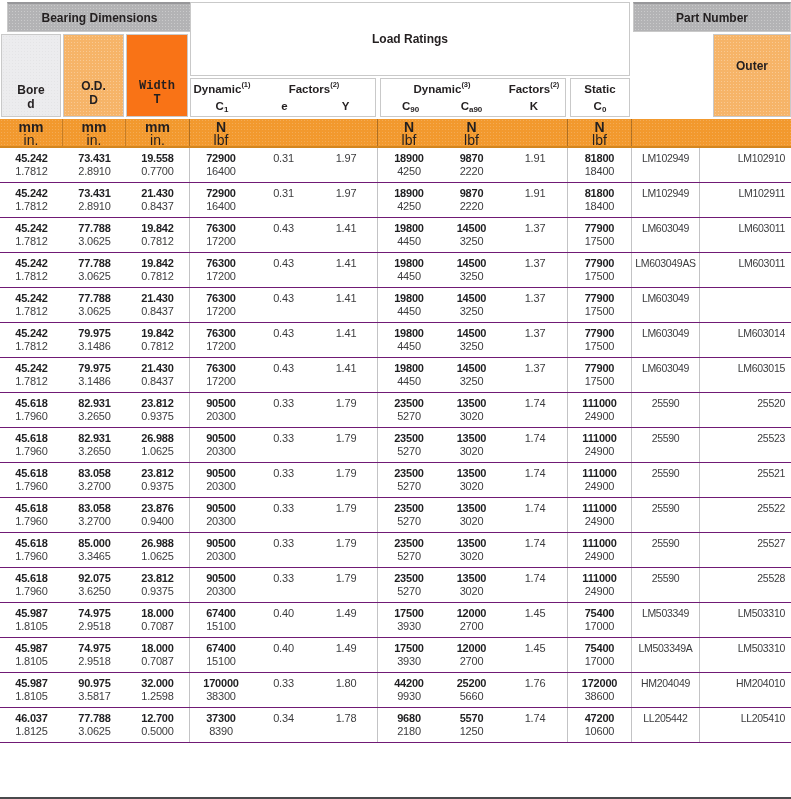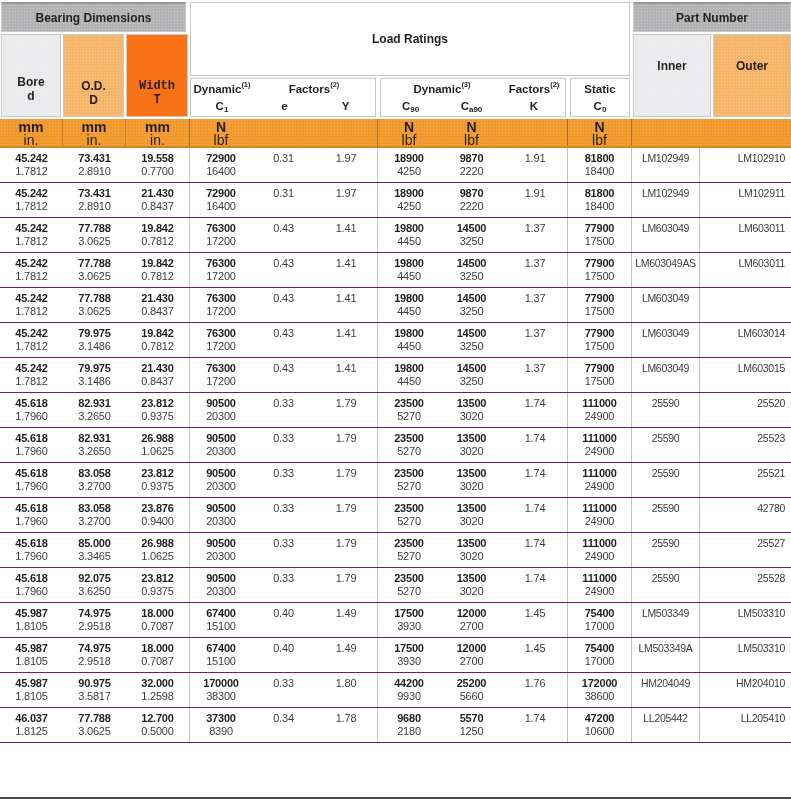--- a/index.html
+++ b/index.html
@@ -24,24 +24,24 @@
   .tex-lgray {
     background-color:#ececee;
     background-image:radial-gradient(circle, rgba(0,0,0,.035) 0.6px, transparent 0.9px);
     background-size:3px 3px;
   }
   .tex-orange {
     background-color:#f6b468;
     background-image:radial-gradient(circle, rgba(255,255,255,.28) 0.6px, transparent 0.9px);
     background-size:3px 3px;
   }
-  .band-bd { left:1px; top:2px; width:185px; height:30px; }
+  .band-bd { left:7px; top:2px; width:185px; height:30px; }
   .band-pn { left:633px; top:2px; width:158px; height:30px; }
   .cell-lr { left:190px; top:2px; width:440px; height:74px; background:#ffffff; }
-  .cell-bore  { left:1px;   top:34px; width:60px; height:83px; justify-content:flex-end; padding-bottom:13px; }
+  .cell-bore  { left:1px;   top:34px; width:60px; height:83px; justify-content:flex-end; padding-bottom:5px; }
   .cell-od    { left:63px;  top:34px; width:61px; height:83px; justify-content:flex-end; padding-bottom:9px; }
   .cell-width { left:126px; top:34px; width:62px; height:83px; background:#f97316; justify-content:flex-end; padding-bottom:9px;font-family:Liberation Mono, monospace; }
   .cell-inner { left:633px; top:34px; width:78px; height:83px; padding-top:24px; justify-content:flex-start; }
   .cell-outer { left:713px; top:34px; width:78px; height:83px; padding-top:24px; justify-content:flex-start; }
   .two-line div { line-height:14px; }
 
   .subgrid {
     position:absolute; top:78px; height:39px; background:#ffffff;
     border:1px solid #c9c9c9; display:grid; grid-template-rows:19px 16px;
     font-weight:bold; font-size:11.5px;
@@ -144,21 +144,20 @@
     </div>
 
     <div class="subgrid sgS">
       <div>Static</div>
       <div>
         <span>C</span>
           <span class="sub">0</span>
       </div>
     </div>
 
-    <div class="hcell tex-lgray cell-inner">Inner</div>
     <div class="hcell tex-orange cell-outer">Outer</div>
 
     <div class="units">
       <div class="ucell usep-l">
           <div class="ub">mm</div>
           <div>in.</div>
         </div>
       <div class="ucell usep-l">
           <div class="ub">mm</div>
           <div>in.</div>
@@ -674,21 +673,21 @@
           <div class="v">1.74</div>
         </div>
         <div class="dc col-c0">
           <div class="v b">111000</div>
           <div class="v">24900</div>
         </div>
         <div class="dc col-inner">
           <div class="v">25590</div>
         </div>
         <div class="dc col-outer">
-          <div class="v">42780</div>
+          <div class="v">25522</div>
         </div>
       </div>
       <div class="trow">
         <div class="dc col-bore">
           <div class="v b">45.618</div>
           <div class="v">1.7960</div>
         </div>
         <div class="dc col-od">
           <div class="v b">85.000</div>
           <div class="v">3.3465</div>

